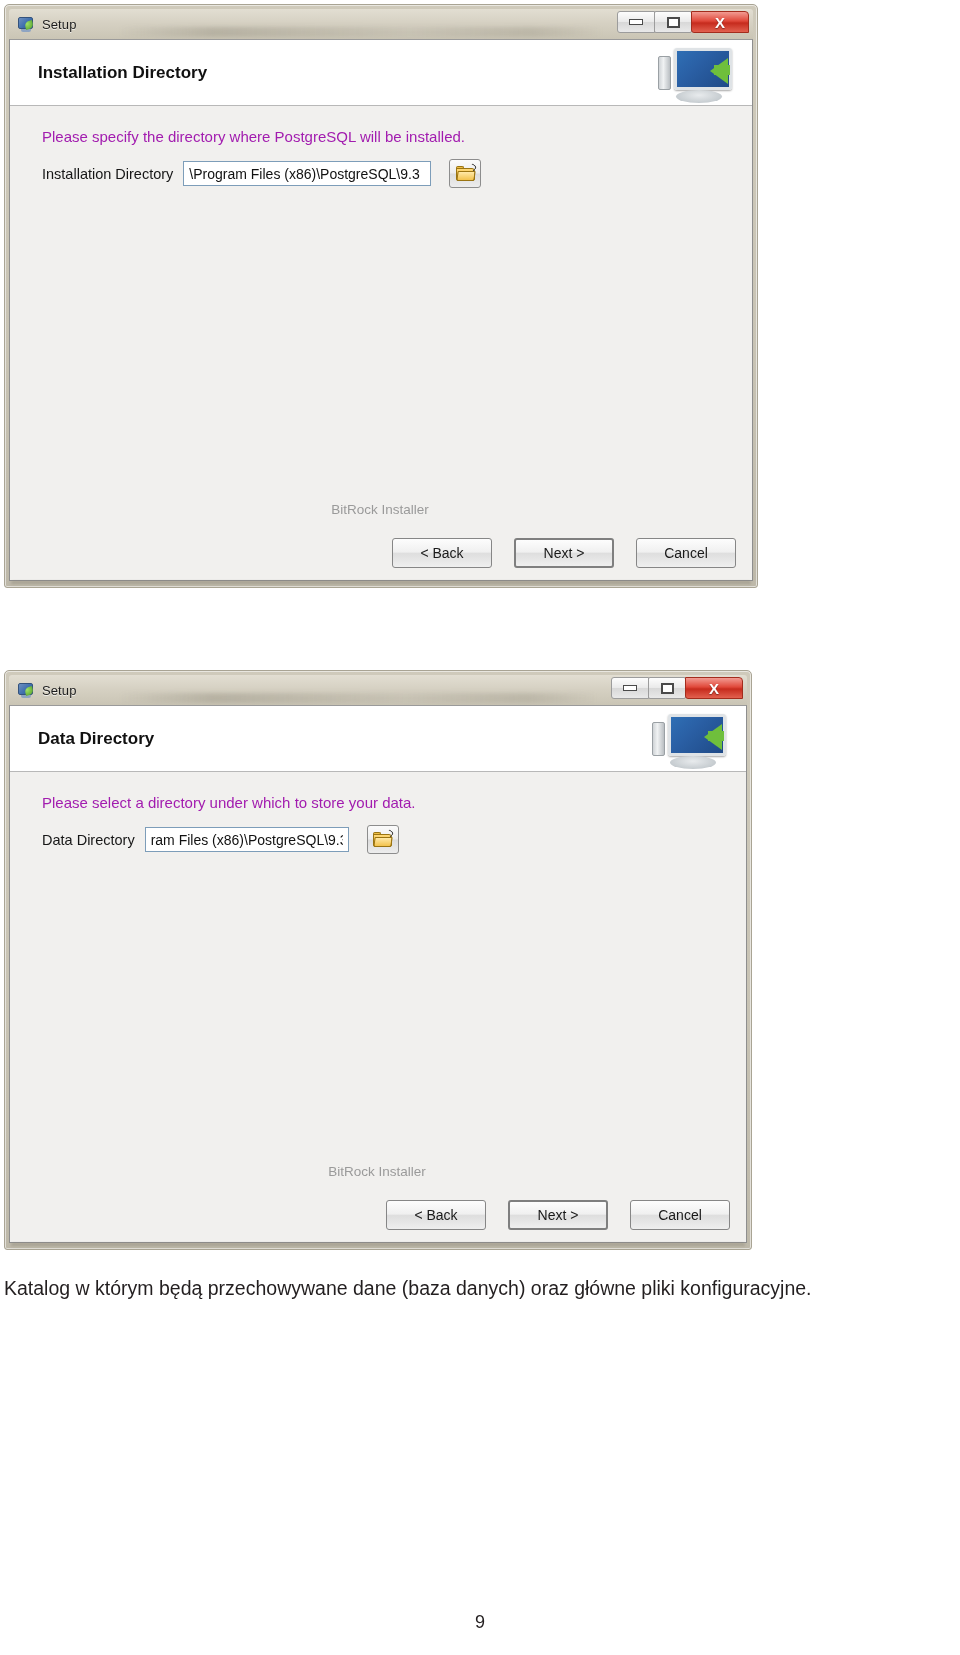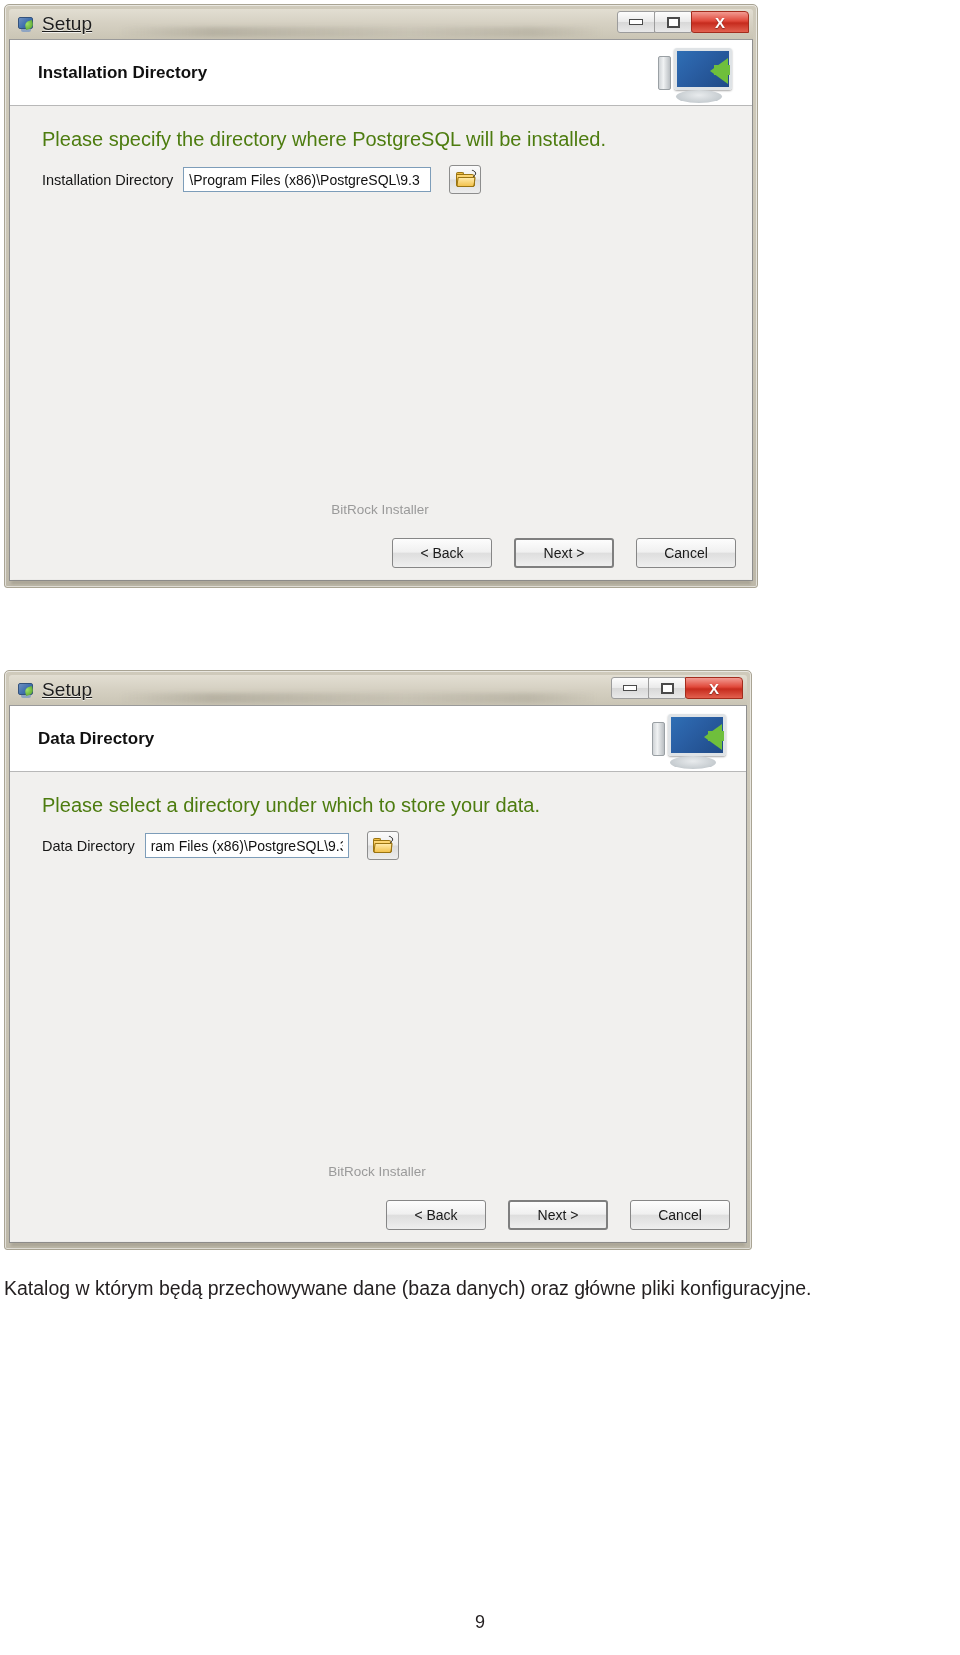--- a/index.html
+++ b/index.html
@@ -59,25 +59,24 @@
     background:#8ea4c2; border-radius: 0 0 2px 2px;
   }
   .title-icon .leaf {
     position:absolute; left:8px; top:6px;
     width:8px; height:8px;
     background: radial-gradient(circle at 30% 30%, #9fe06a, #4d9c23);
     border-radius: 60% 0 60% 0;
     transform: rotate(-15deg);
   }
   .title-text {
-    font-size: 19px;
+    font-size: 13px;
     color: #1d1d1d;
     letter-spacing: .1px;
     text-shadow: 0 1px 0 rgba(255,255,255,0.7);
-    text-decoration: underline;
   }
 
   .win-controls {
     position: absolute;
     right: 4px; top: 2px;
     display: flex;
     height: 22px;
   }
   .wbtn {
     width: 38px; height: 22px;
@@ -169,22 +168,22 @@
   }
 
   .body-area {
     flex: 1 1 auto;
     background: #f1f0ee;
     position: relative;
     padding: 22px 20px 0 20px;
   }
 
   .instr {
-    font-size: 20px;
-    color: #4d7c0f;
+    font-size: 15px;
+    color: #a21caf;
     margin: 0 0 14px 12px;
     white-space: nowrap;
   }
 
   .field-row {
     display: flex;
     align-items: center;
     margin-left: 12px;
     gap: 10px;
   }

